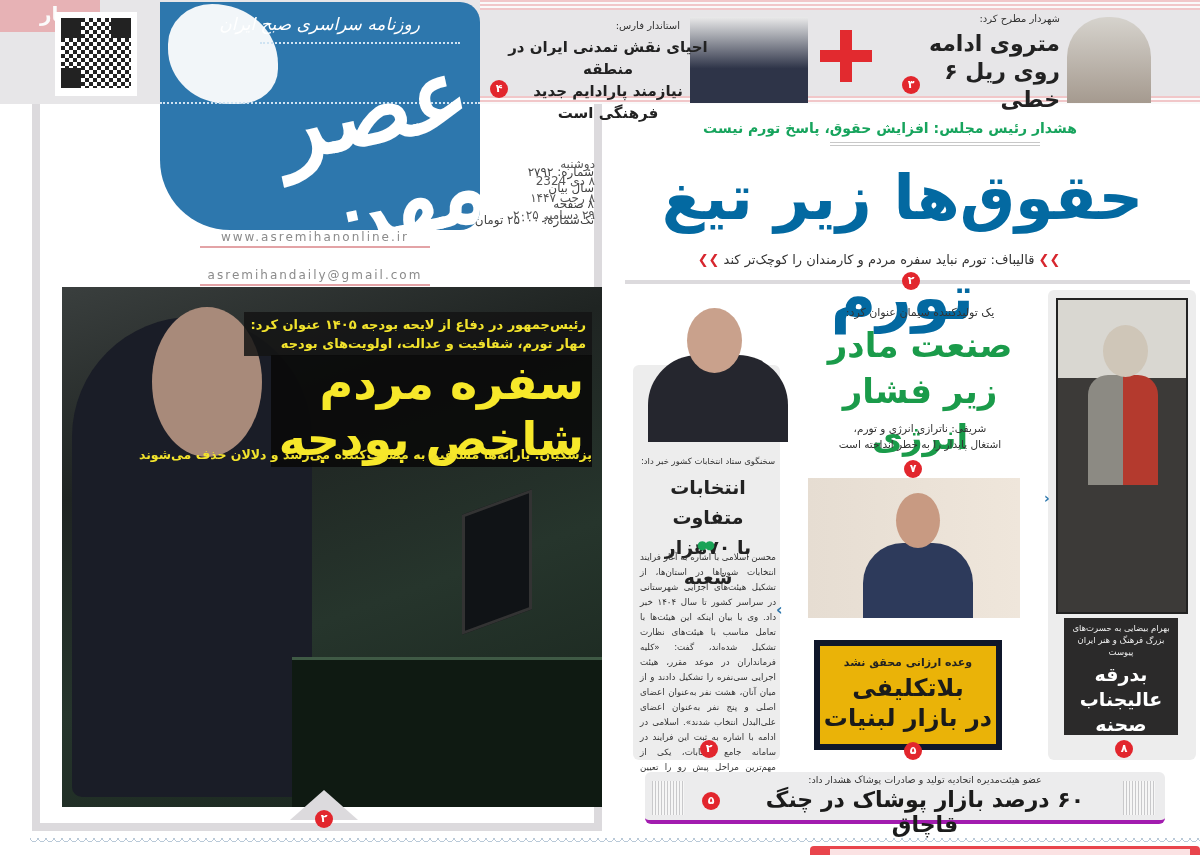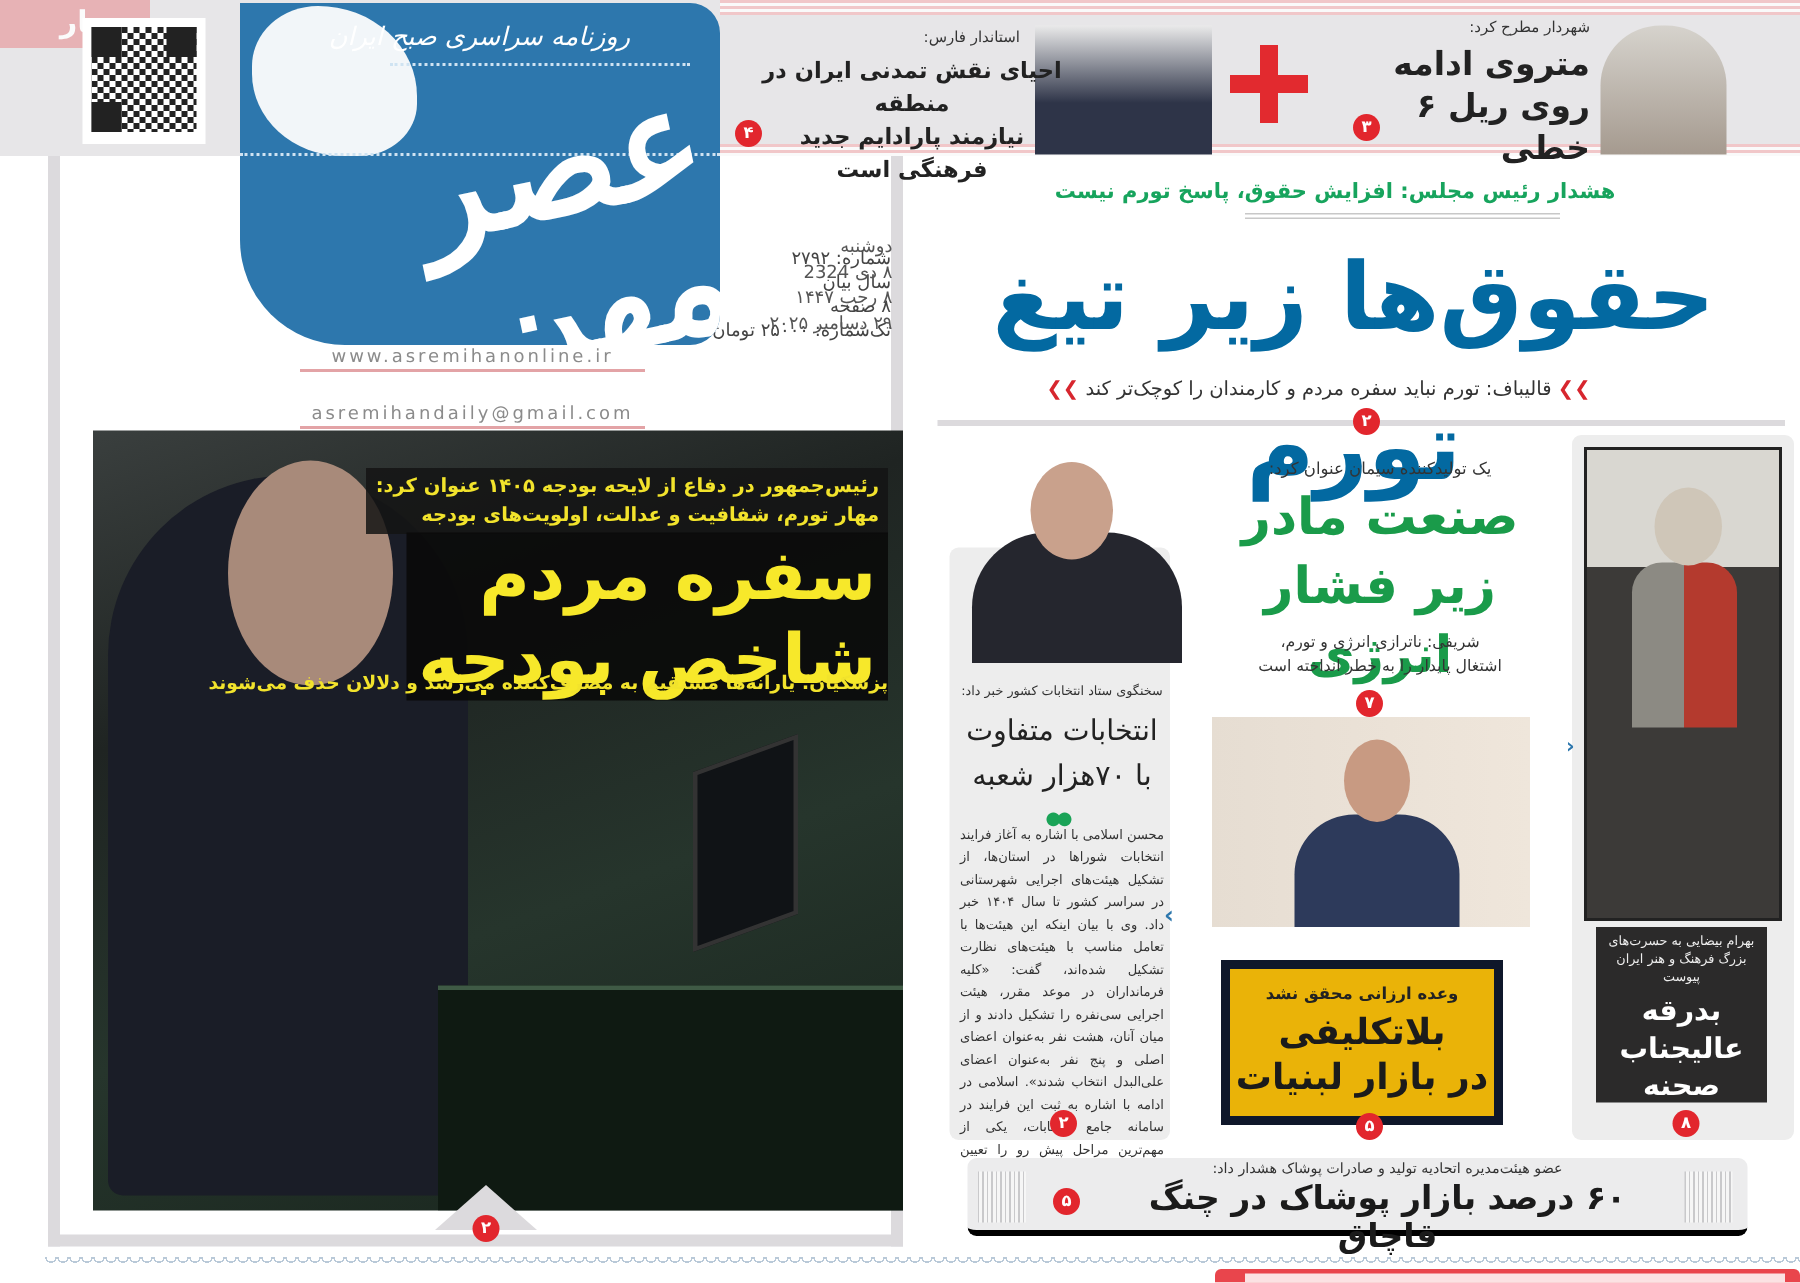--- a/index.html
+++ b/index.html
@@ -94,29 +94,29 @@
   .dairy-kicker { font-size: 11px; margin-top: 10px; color: #222; font-weight: bold; }
   .dairy-title { font-size: 24px; font-weight: bold; line-height: 30px; margin-top: 4px; color: #1b1b1b; }
   .dairy-badge { left: 904px; top: 742px; }
 
   
   .elect-frame { left: 633px; top: 365px; width: 147px; height: 395px; background: #ededed; border-radius: 6px; }
   .elect-photo { left: 642px; top: 300px; width: 148px; height: 142px; overflow: hidden; }
   .ep-body { left: 6px; top: 55px; width: 140px; height: 90px; background: #25262e; border-radius: 50px 50px 0 0; }
   .ep-head { left: 45px; top: 8px; width: 55px; height: 65px; background: #c9a18c; border-radius: 50%; }
   .elect-kicker { left: 640px; top: 456px; width: 136px; text-align: center; font-size: 8.5px; color: #333; }
-  .elect-title { left: 640px; top: 472px; width: 136px; text-align: center; font-size: 19px; font-weight: normal; line-height: 30px; }
+  .elect-title { left: 640px; top: 472px; width: 136px; text-align: center; font-size: 19px; font-weight: bold; line-height: 30px; }
   .elect-dots { left: 697px; top: 538px; color: #1aa357; font-size: 12px; letter-spacing: -3px; }
   .elect-body { left: 640px; top: 550px; width: 136px; text-align: justify; font-size: 8.7px; line-height: 15px; color: #333; }
   .elect-badge { left: 700px; top: 740px; }
   .chev-left { left: 776px; top: 600px; color: #2d77ad; font-size: 16px; font-weight: bold; }
   .chev-right { left: 1044px; top: 490px; color: #2d77ad; font-size: 14px; font-weight: bold; }
 
   
-  .bottom-banner { left: 645px; top: 772px; width: 520px; height: 52px; background: #ececed; border-radius: 6px; border-bottom: 4px solid #000000; }
+  .bottom-banner { left: 645px; top: 772px; width: 520px; height: 52px; background: #ececed; border-radius: 6px; border-bottom: 4px solid #a21caf; }
   .bb-stripes-l, .bb-stripes-r { top: 9px; width: 32px; height: 34px; background: repeating-linear-gradient(90deg, #c9c9cb 0 1px, #f6f6f6 1px 3px); }
   .bb-stripes-l { left: 7px; } .bb-stripes-r { right: 10px; }
   .bb-kicker { left: 100px; top: 2px; width: 360px; text-align: center; font-size: 9.5px; color: #333; }
   .bb-title { left: 90px; top: 15px; width: 380px; text-align: center; font-size: 22px; font-weight: bold; color: #1b1b1b; }
   .bb-badge { left: 57px; top: 20px; }
 
   .wavy { left: 30px; top: 838px; width: 1170px; height: 6px;
     background: radial-gradient(circle at 4px 0, transparent 3px, #b9c9d8 3px 4px, transparent 4px) 0 0/8px 6px repeat-x; }
   .footer-red { left: 810px; top: 846px; width: 390px; height: 9px; background: #e9454c; border-radius: 4px 4px 0 0; }
   .footer-red-inner { left: 830px; top: 849px; width: 360px; height: 6px; background: #fbe2e3; }

